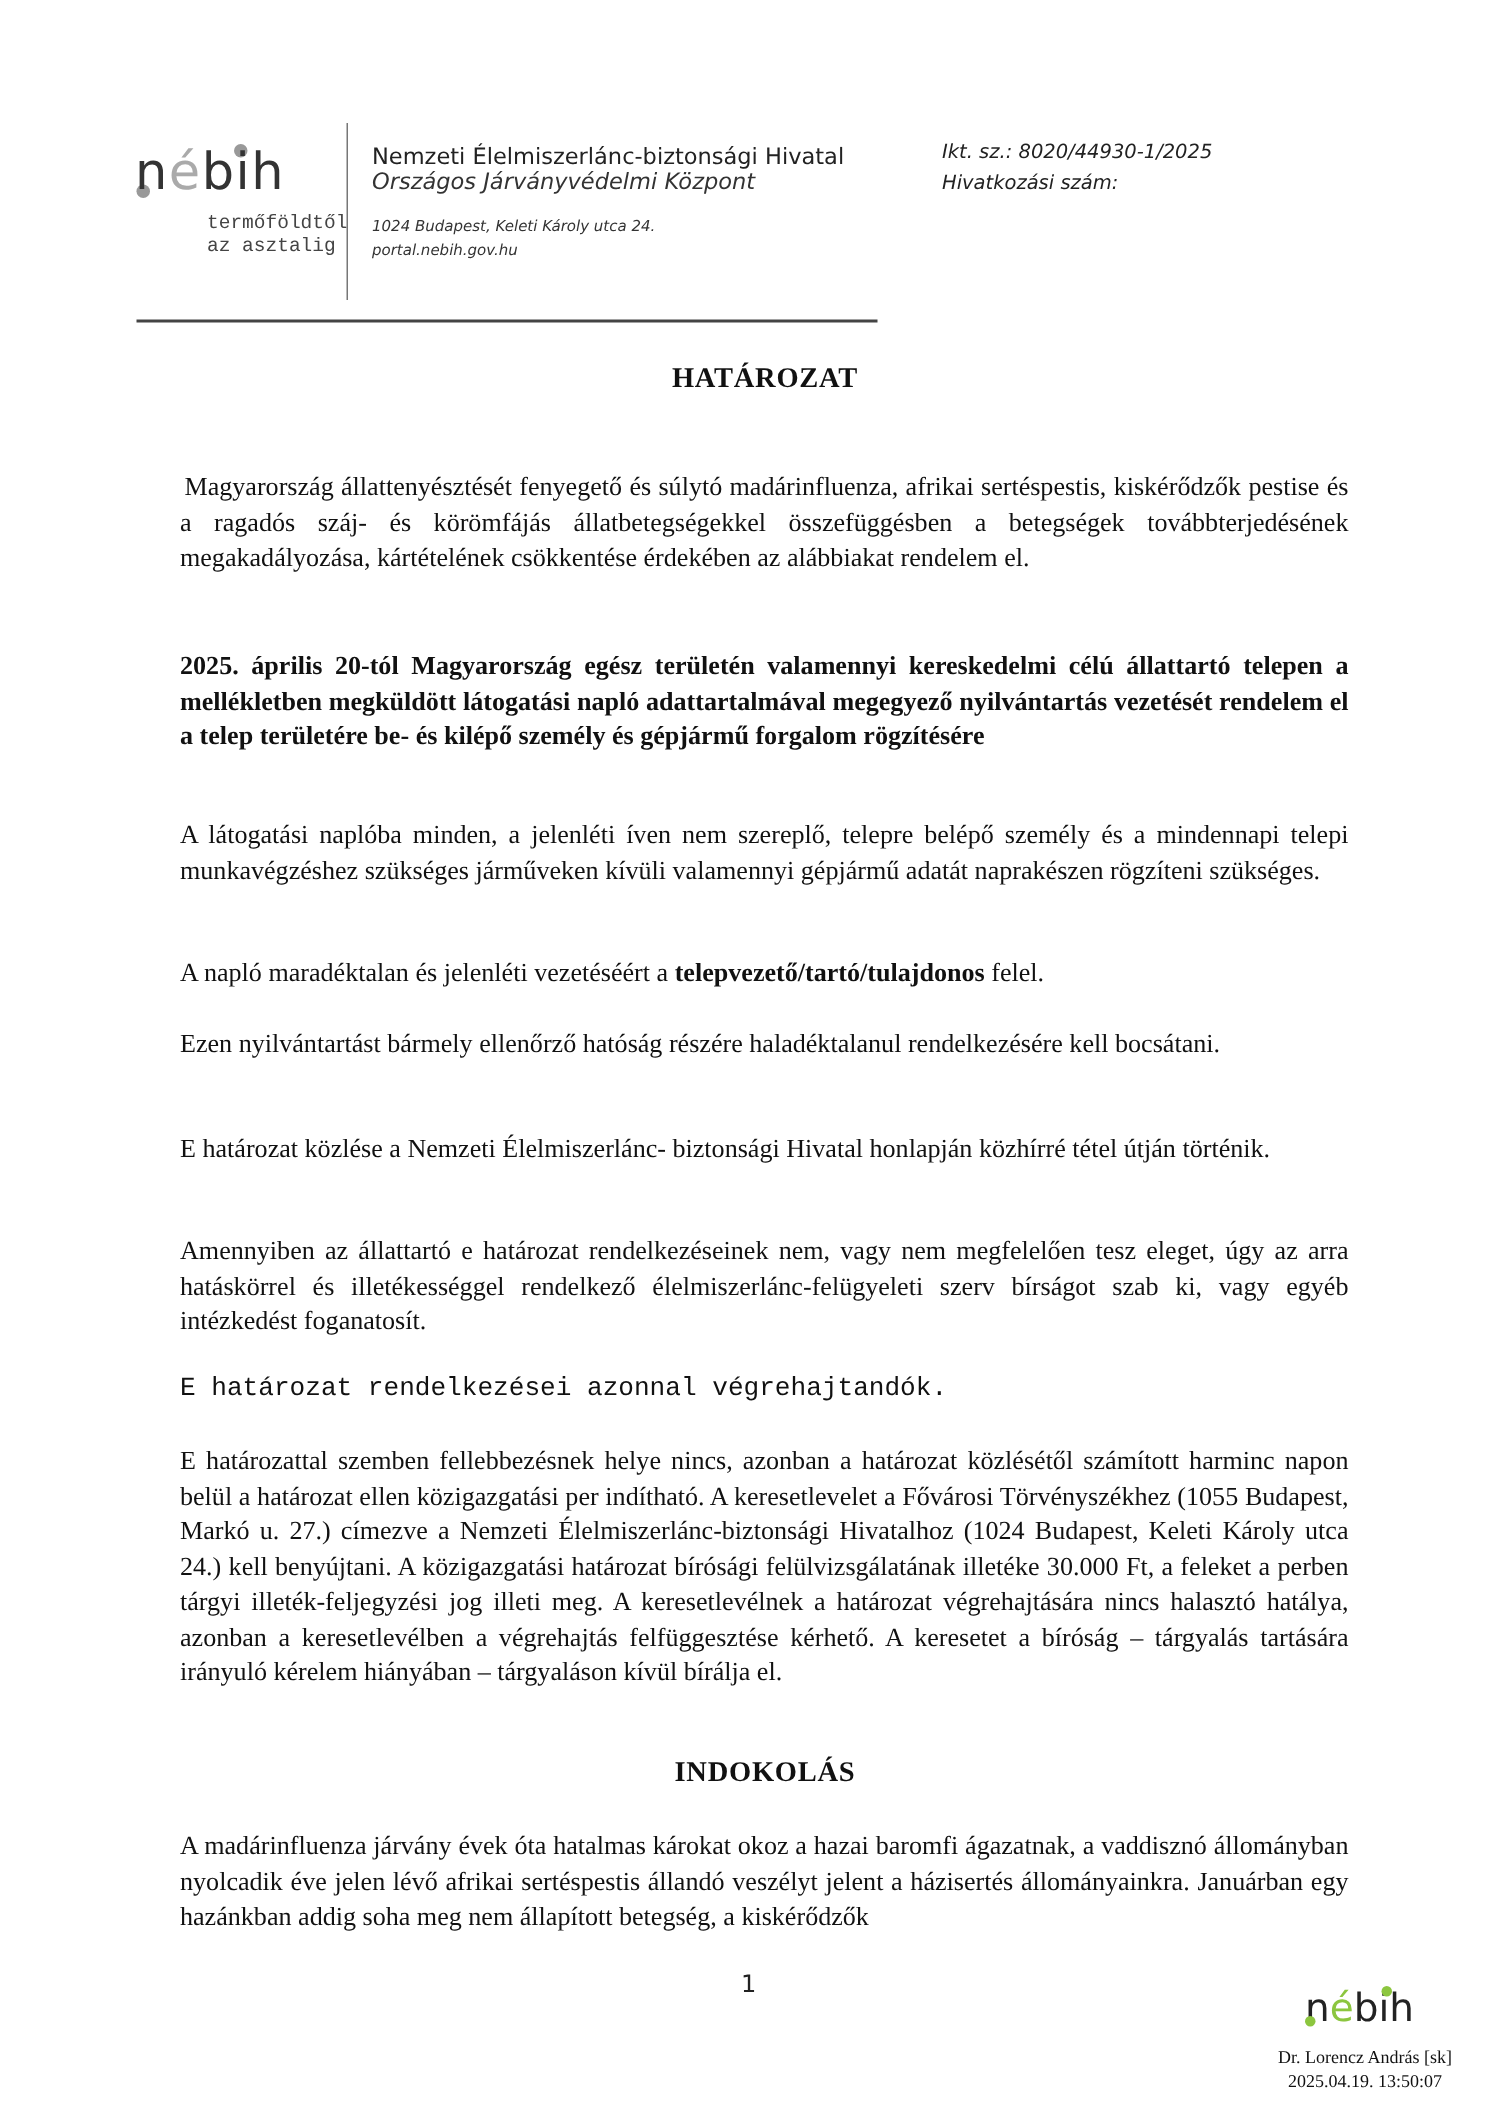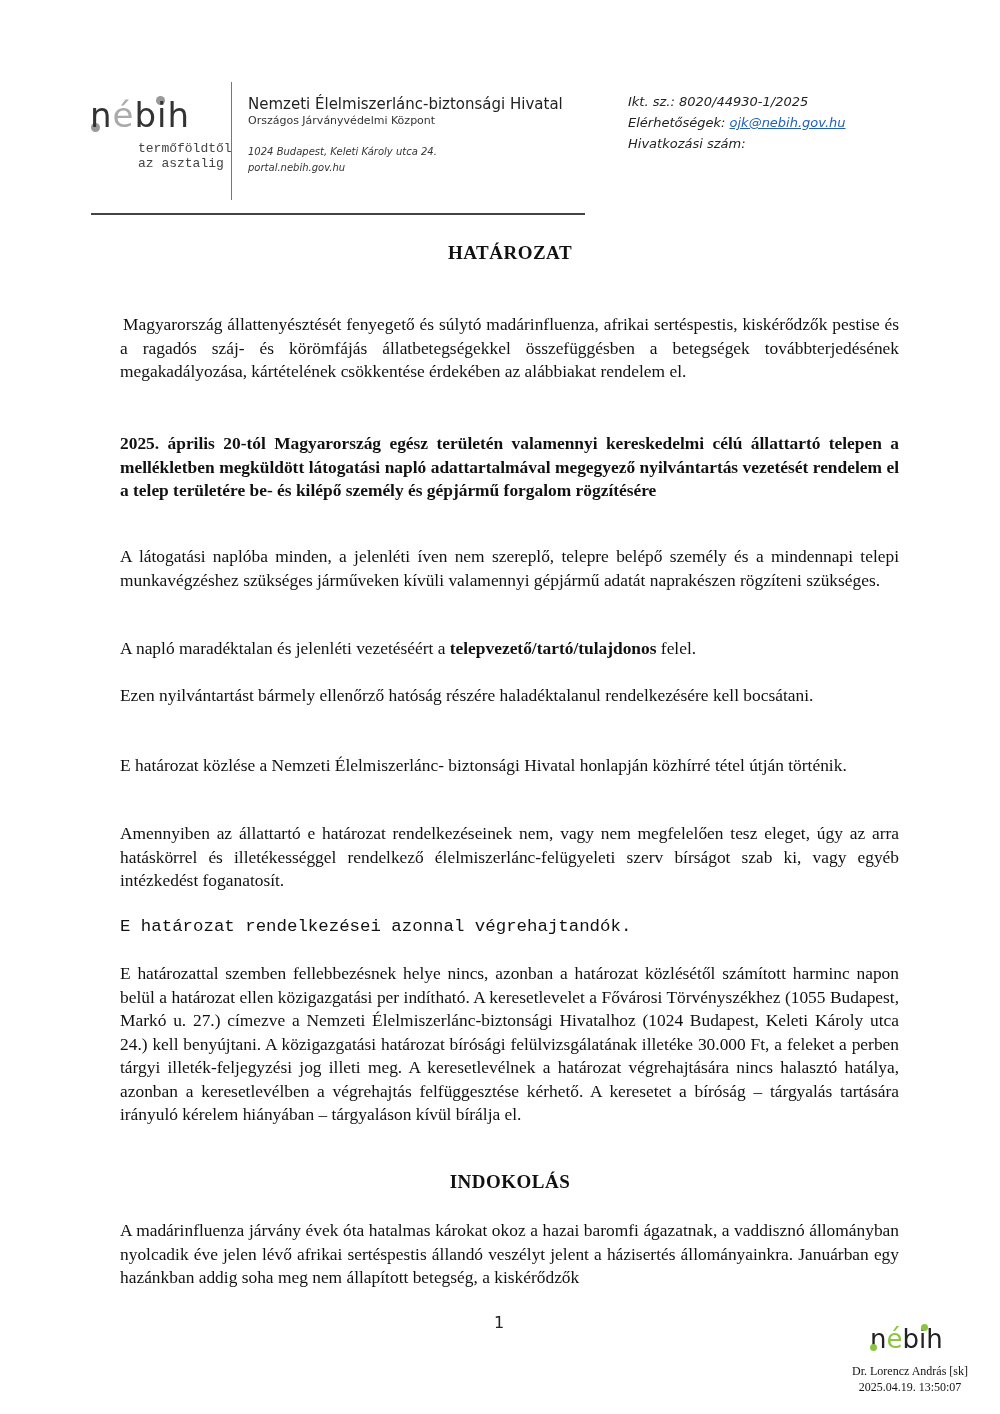--- a/index.html
+++ b/index.html
@@ -9,21 +9,21 @@
   
   .logo-block { position: absolute; left: 90px; top: 95px; width: 140px; height: 90px; }
   .logo-word { position: absolute; left: 0; top: 0; font-family: "DejaVu Sans", sans-serif; font-size: 34px; letter-spacing: 1px; line-height: 40px; color: #333; }
   .logo-word .e { color: #aaa; }
   .logo-dot { position: absolute; border-radius: 50%; background: #999; }
   .logo-tag { position: absolute; left: 48px; top: 46px; font-family: Liberation Mono, monospace; font-size: 13px; line-height: 15px; color: #444; }
   .vrule { position: absolute; left: 231px; top: 82px; width: 1px; height: 118px; background: #777; }
   .hrule { position: absolute; left: 91px; top: 213px; width: 494px; height: 2px; background: #444; }
   .org { position: absolute; left: 248px; top: 94px; }
   .org-name { font-family: "DejaVu Sans", sans-serif; font-size: 15px; color: #222; line-height: 20px; }
-  .org-sub { font-family: "DejaVu Sans", sans-serif; font-size: 11px; color: #333; line-height: 14px; }
+  .org-sub { font-family: "DejaVu Sans", sans-serif; font-style: italic; font-size: 15px; color: #333; line-height: 14px; }
   .org-addr { font-family: "DejaVu Sans", sans-serif; font-style: italic; font-size: 10px; color: #333; line-height: 16px; margin-top: 16px; }
 
   .meta { position: absolute; left: 628px; top: 91px; width: 350px; font-family: "DejaVu Sans", sans-serif; font-style: italic; font-size: 13px; line-height: 21px; color: #222; }
   .meta a { color: #1f5fc2; text-decoration: underline; }
 
   .title { position: absolute; left: 0; width: 1020px; text-align: center; font-weight: bold; font-size: 19px; letter-spacing: 0.5px; }
 
   .body { position: absolute; left: 120px; width: 779px; font-size: 17.4px; line-height: 23.5px; text-align: justify; }
   .body p { margin: 0; }
   .b { font-weight: bold; }
@@ -54,21 +54,20 @@
   <div class="org-name">Nemzeti Élelmiszerlánc-biztonsági Hivatal</div>
   <div class="org-sub">Országos Járványvédelmi Központ</div>
   <div class="org-addr">
     <div>1024 Budapest, Keleti Károly utca 24.</div>
     <div>portal.nebih.gov.hu</div>
   </div>
 </div>
 
 <div class="meta">
   <div><span>Ikt. sz.:</span> <span>8020/44930-1/2025</span></div>
-  <div><span>Elérhetőségek:</span> <a>ojk@nebih.gov.hu</a></div>
   <div><span>Hivatkozási szám:</span> <span></span></div>
 </div>
 
 <div class="title serif" style="top:242px;">HATÁROZAT</div>
 
 <div class="body serif" style="top:313px; text-indent:3px;">
   <p>Magyarország állattenyésztését fenyegető és súlytó madárinfluenza, afrikai sertéspestis, kiskérődzők pestise és a ragadós száj- és körömfájás állatbetegségekkel összefüggésben a betegségek továbbterjedésének megakadályozása, kártételének csökkentése érdekében az alábbiakat rendelem el.</p>
 </div>
 
 <div class="body serif b" style="top:432px;">

